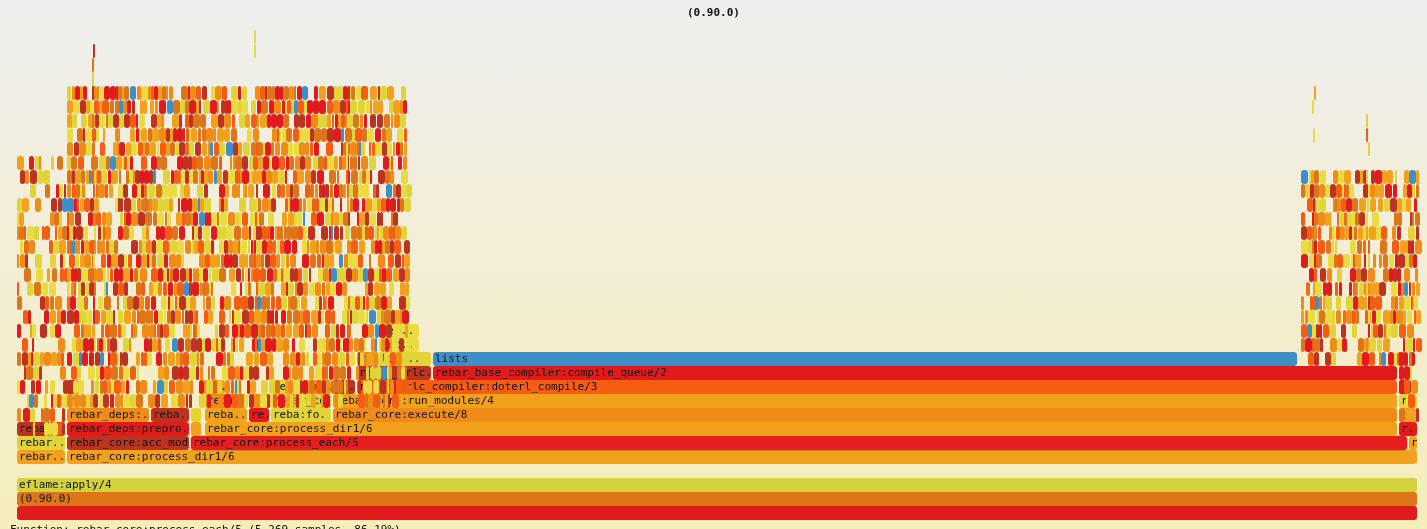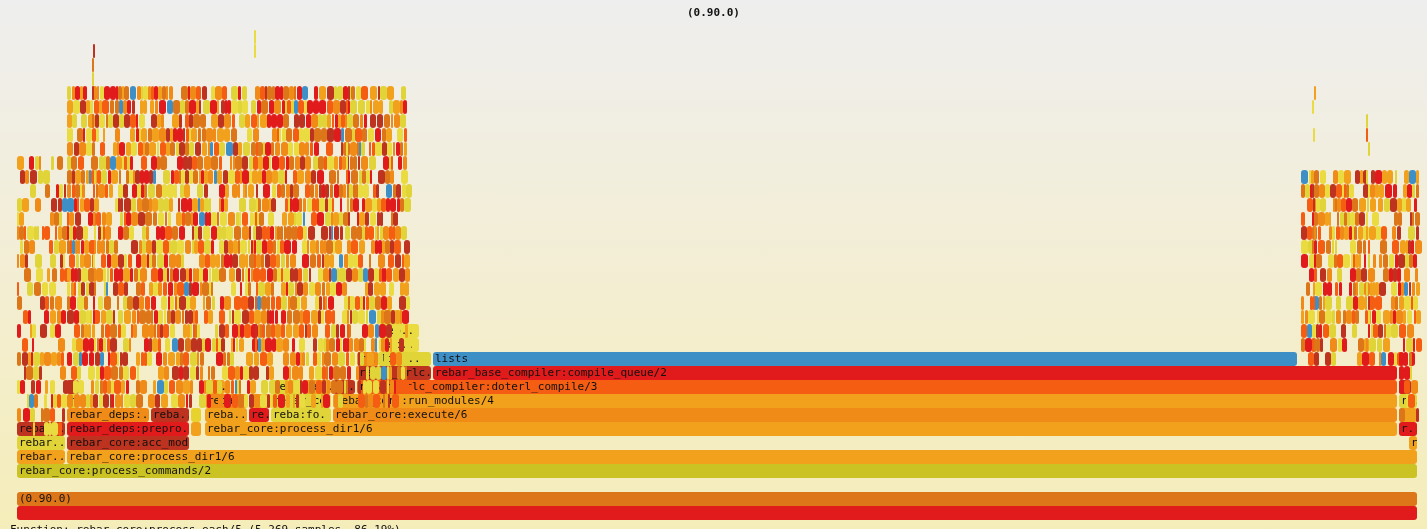--- a/index.html
+++ b/index.html
@@ -39,38 +39,39 @@
     padding: 4px 10px;
   }
 </style>
 </head>
 <body>
 
 <div class="title">(0.90.0)</div>
 <div class="chart" id="chart">
     <div class="frame" style="left: 10px; top: 487px; width: 1400px; background: rgb(225, 27, 27);"></div>
     <div class="frame" style="left: 10px; top: 473px; width: 1400px; background: rgb(221, 118, 25);">(0.90.0)</div>
-    <div class="frame" style="left: 10px; top: 445px; width: 1400px; background: rgb(203, 195, 36);">rebar_core:process_commands/2</div>
+    <div class="frame" style="left: 10px; top: 459px; width: 1400px; background: rgb(212, 210, 58);">eflame:apply/4</div>
     <div class="frame" style="left: 10px; top: 431px; width: 48px; background: rgb(242, 161, 28);">rebar..</div>
     <div class="frame" style="left: 60px; top: 431px; width: 1350px; background: rgb(242, 161, 28);">rebar_core:process_dir1/6</div>
     <div class="frame" style="left: 10px; top: 417px; width: 48px; background: rgb(224, 212, 56);">rebar..</div>
     <div class="frame" style="left: 60px; top: 417px; width: 122px; background: rgb(189, 51, 31);">rebar_core:acc_mod.</div>
+    <div class="frame" style="left: 184px; top: 417px; width: 1216px; background: rgb(230, 30, 30); outline: rgba(0, 0, 0, 0.15) solid 1px;">rebar_core:process_each/5</div>
     <div class="frame" style="left: 1402px; top: 417px; width: 8px; background: rgb(242, 161, 28);">r..</div>
     <div class="frame" style="left: 10px; top: 403px; width: 48px; background: rgb(189, 51, 31);">rebar..</div>
     <div class="frame" style="left: 60px; top: 403px; width: 122px; background: rgb(225, 27, 27);">rebar_deps:prepro..</div>
     <div class="frame" style="left: 184px; top: 403px; width: 10px; background: rgb(242, 161, 28);"></div>
     <div class="frame" style="left: 198px; top: 403px; width: 1192px; background: rgb(242, 161, 28);">rebar_core:process_dir1/6</div>
     <div class="frame" style="left: 1392px; top: 403px; width: 18px; background: rgb(225, 27, 27);">r..</div>
     <div class="frame" style="left: 60px; top: 389px; width: 82px; background: rgb(240, 139, 24);">rebar_deps:..</div>
     <div class="frame" style="left: 144px; top: 389px; width: 38px; background: rgb(189, 51, 31);">reba..</div>
     <div class="frame" style="left: 184px; top: 389px; width: 10px; background: rgb(232, 210, 46);"></div>
     <div class="frame" style="left: 198px; top: 389px; width: 42px; background: rgb(242, 161, 28);">reba..</div>
     <div class="frame" style="left: 242px; top: 389px; width: 20px; background: rgb(225, 27, 27);">re..</div>
     <div class="frame" style="left: 264px; top: 389px; width: 60px; background: rgb(224, 212, 56);">reba:fo.</div>
-    <div class="frame" style="left: 326px; top: 389px; width: 1064px; background: rgb(240, 139, 24);">rebar_core:execute/6</div>
+    <div class="frame" style="left: 326px; top: 389px; width: 1064px; background: rgb(240, 139, 24);">rebar_core:execute/8</div>
     <div class="frame" style="left: 1392px; top: 389px; width: 18px; background: rgb(242, 161, 28);"></div>
     <div class="frame" style="left: 60px; top: 375px; width: 12px; background: rgb(224, 212, 56);">r..</div>
     <div class="frame" style="left: 198px; top: 375px; width: 42px; background: rgb(240, 139, 24);">reba..</div>
     <div class="frame" style="left: 242px; top: 375px; width: 20px; background: rgb(242, 161, 28);">r..</div>
     <div class="frame" style="left: 264px; top: 375px; width: 60px; background: rgb(224, 212, 56);">rebar_co.</div>
     <div class="frame" style="left: 326px; top: 375px; width: 1064px; background: rgb(242, 161, 28);">rebar_core:run_modules/4</div>
     <div class="frame" style="left: 1392px; top: 375px; width: 18px; background: rgb(224, 212, 56);">r..</div>
     <div class="frame" style="left: 60px; top: 361px; width: 12px; background: rgb(189, 51, 31);">r..</div>
     <div class="frame" style="left: 198px; top: 361px; width: 20px; background: rgb(242, 161, 28);">re..</div>
     <div class="frame" style="left: 264px; top: 361px; width: 32px; background: rgb(224, 212, 56);">reb..</div>

